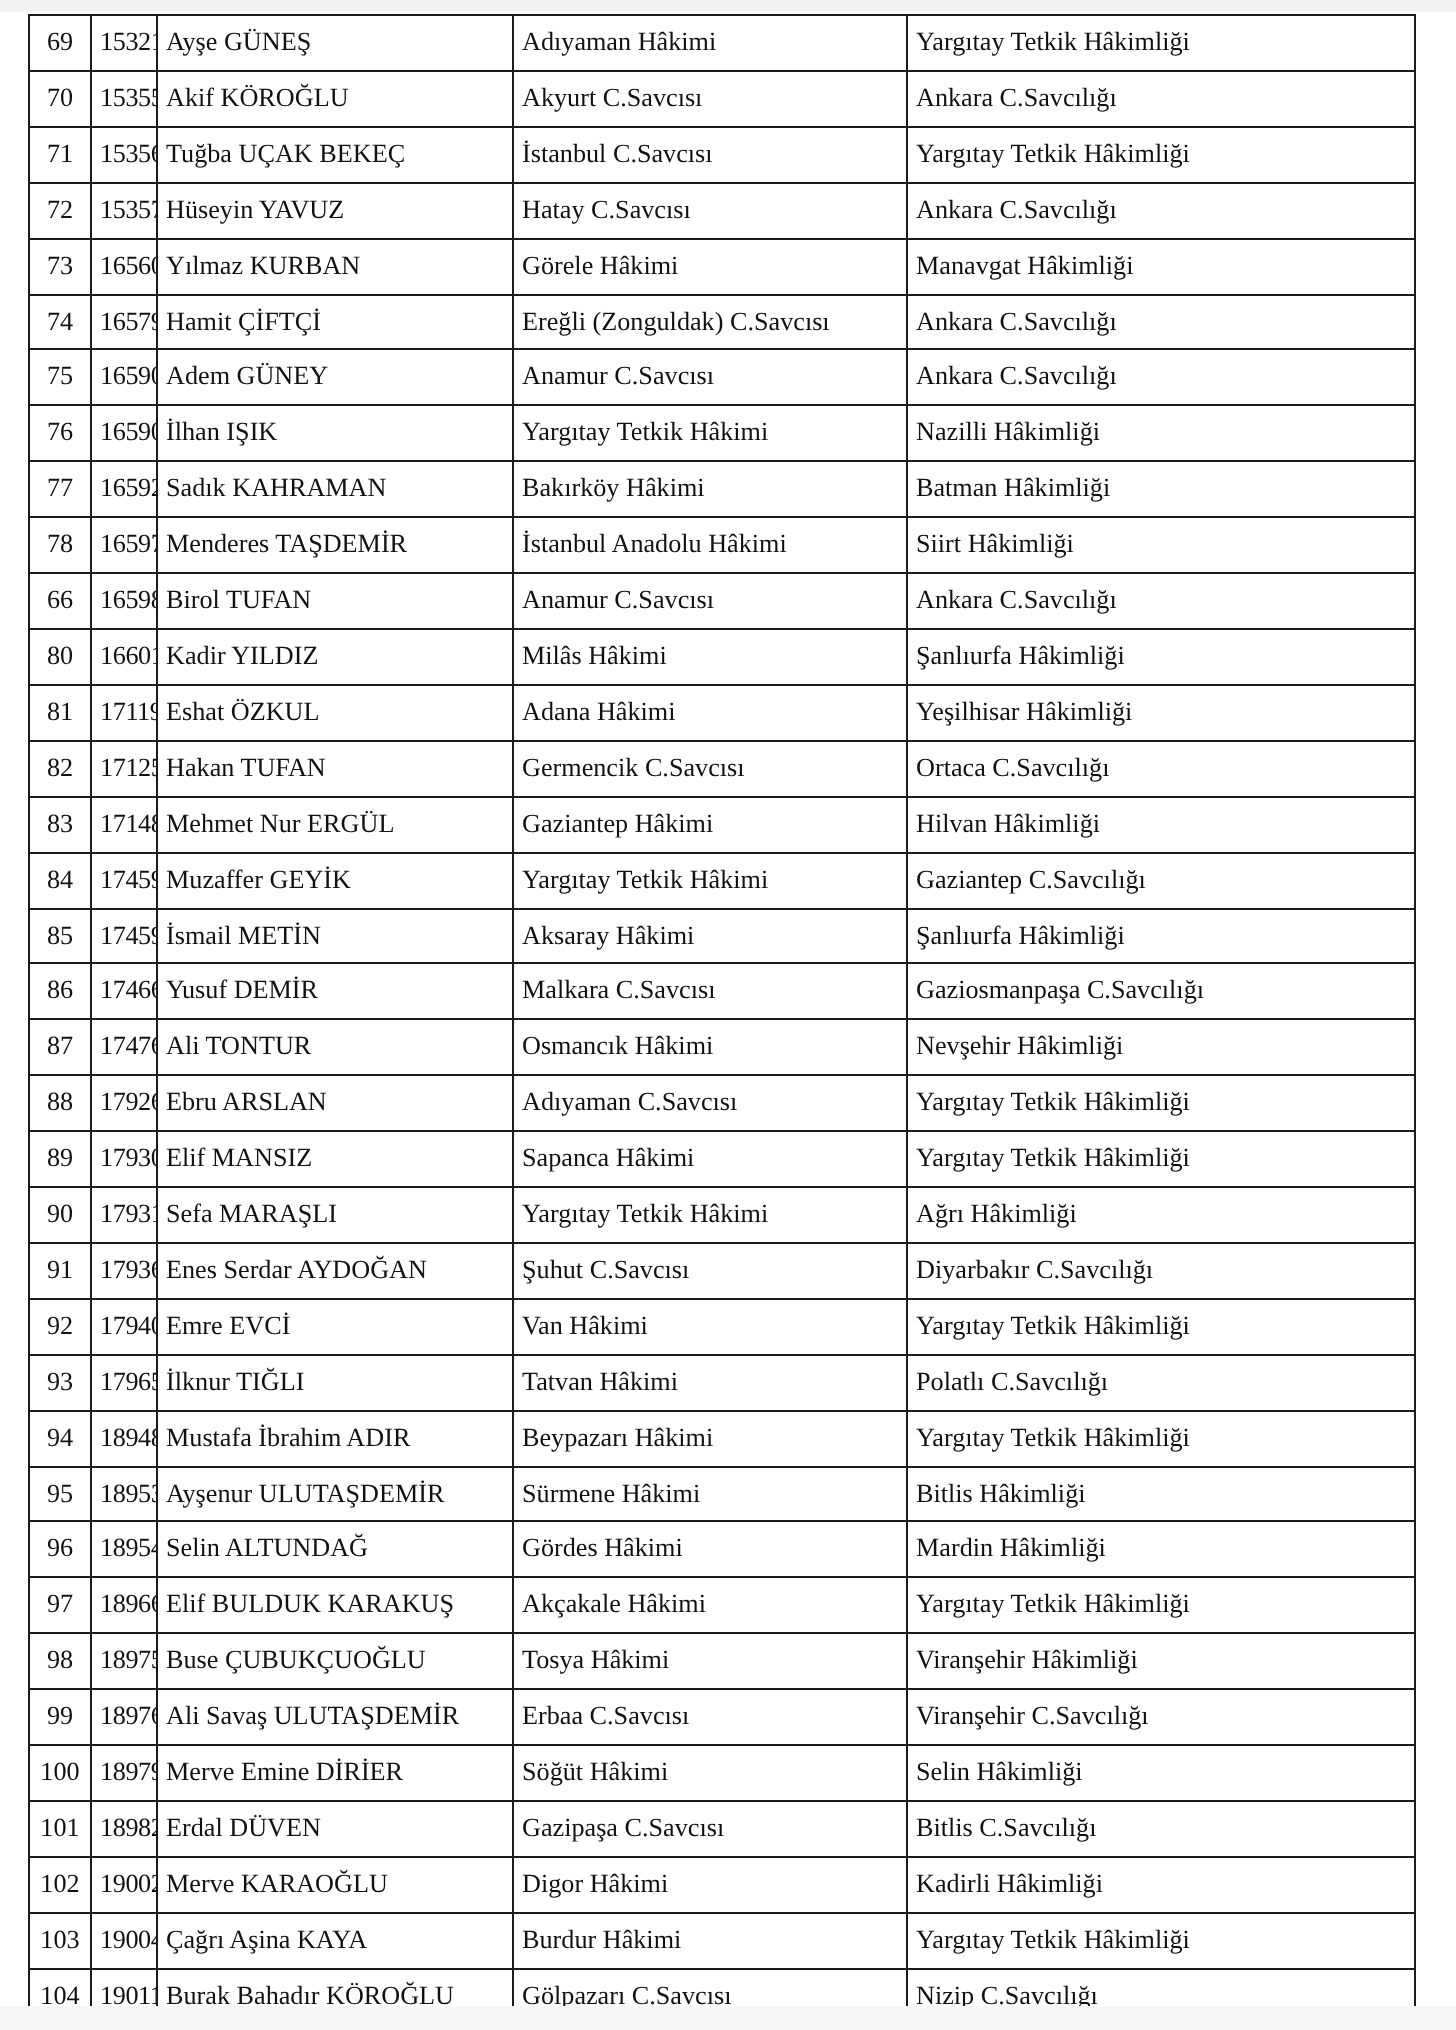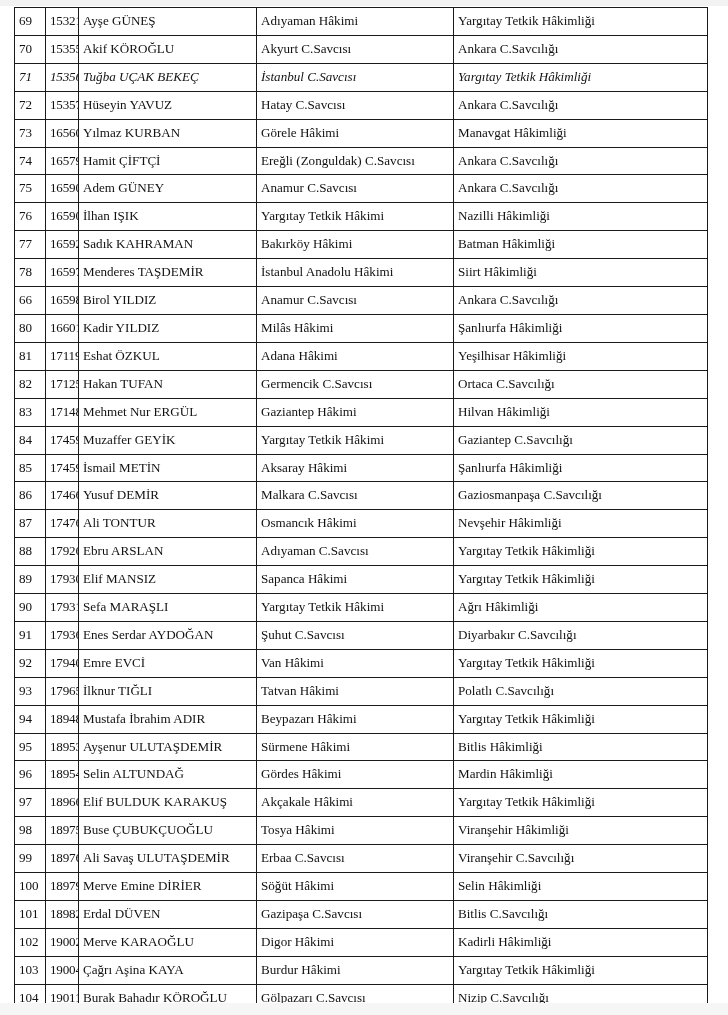--- a/index.html
+++ b/index.html
@@ -54,36 +54,36 @@
     overflow: hidden;
     vertical-align: middle;
   }
   col.c-no    { width: 31px;  }
   col.c-sicil { width: 33px;  }
   col.c-ad    { width: 178px; }
   col.c-gorev { width: 197px; }
   col.c-atama { width: 254px; }
 
   td.cell-no {
+    text-align: center;
     padding: 0 2px;
   }
   td.cell-sicil {
     text-align: center;
     padding: 0 2px;
     letter-spacing: -0.2px;
   }
   td.cell-ad,
   td.cell-gorev,
   td.cell-atama {
     text-align: left;
   }
   
   tr.faded td {
     color: #8d8d8d;
-    font-style: italic;
   }
 </style>
 </head>
 <body>
 
 <div id="page">
   <div class="scan-edge-top"></div>
 
   <table id="appointments-table">
     <colgroup>
@@ -160,21 +160,21 @@
         <tr>
           <td class="cell-no">78</td>
           <td class="cell-sicil">165972</td>
           <td class="cell-ad">Menderes TAŞDEMİR</td>
           <td class="cell-gorev">İstanbul Anadolu Hâkimi</td>
           <td class="cell-atama">Siirt Hâkimliği</td>
         </tr>
         <tr>
           <td class="cell-no">66</td>
           <td class="cell-sicil">165987</td>
-          <td class="cell-ad">Birol YILDIZ</td>
+          <td class="cell-ad">Birol TUFAN</td>
           <td class="cell-gorev">Anamur C.Savcısı</td>
           <td class="cell-atama">Ankara C.Savcılığı</td>
         </tr>
         <tr>
           <td class="cell-no">80</td>
           <td class="cell-sicil">166011</td>
           <td class="cell-ad">Kadir YILDIZ</td>
           <td class="cell-gorev">Milâs Hâkimi</td>
           <td class="cell-atama">Şanlıurfa Hâkimliği</td>
         </tr>

